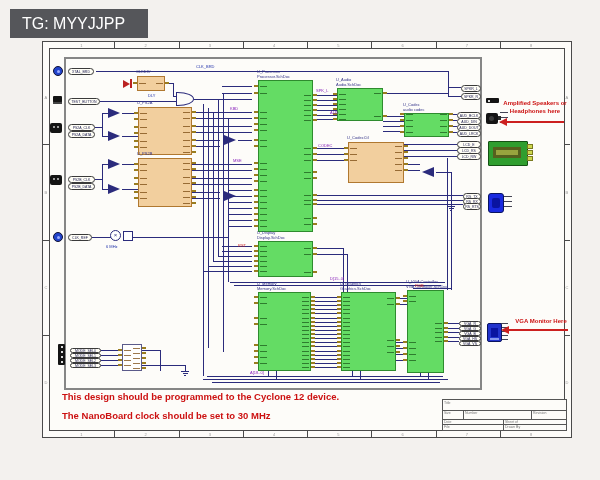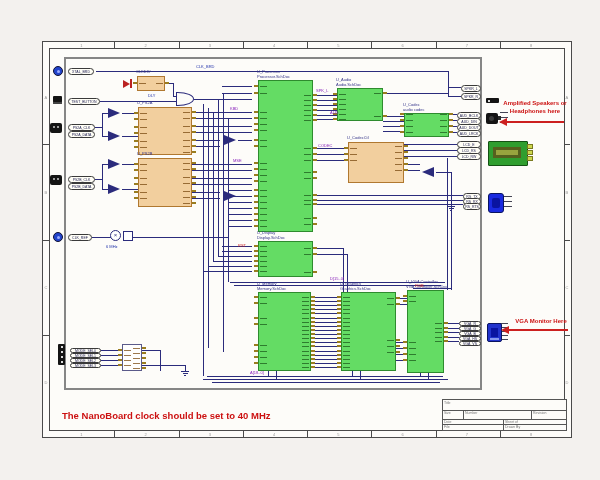--- a/index.html
+++ b/index.html
@@ -83,28 +83,32 @@
       <div class="tick" style="left: 0px; top: 197.5px; width: 6px; height: 1px;"></div>
       <div class="tick" style="left: 521px; top: 197.5px; width: 6px; height: 1px;"></div>
       <div class="zone" style="left: 1.5px; top: 243.125px;">C</div>
       <div class="zone" style="left: 522.5px; top: 243.125px;">C</div>
       <div class="tick" style="left: 0px; top: 292.75px; width: 6px; height: 1px;"></div>
       <div class="tick" style="left: 521px; top: 292.75px; width: 6px; height: 1px;"></div>
       <div class="zone" style="left: 1.5px; top: 338.375px;">D</div>
       <div class="zone" style="left: 522.5px; top: 338.375px;">D</div>
     </div>
 
-  <div class="note" style="left:62px;top:410px;">The NanoBoard clock should be set to 40 MHz</div>
+  <div class="note" style="left:62px;top:391px;">This design should be programmed to the Cyclone 12 device.</div>
+  <div class="note" style="left:62px;top:410px;">The NanoBoard clock should be set to 30 MHz</div>
 
   <div class="sidenote" style="left:503px;top:99px;width:64px;">
     <span>Amplified Speakers or</span><br>
     <span>Headphones here</span>
   </div>
   <div class="sidenote" style="left:510px;top:317px;width:62px;">VGA Monitor Here</div>
 
+  <div class="overlay" id="tgbox">
+    <span>TG: MYYJJPP</span>
+  </div>
 <div style="position: absolute; left: 64px; top: 57px; width: 414px; height: 329px; border: 2px solid rgb(134, 134, 134);"></div>
     <div style="position: absolute; left: 442px; top: 399px; width: 123px; height: 30px; border: 1px solid rgb(85, 85, 85); background: rgb(253, 252, 249);">
       <div class="tb-line" style="left: 0px; top: 10px; width: 123px; height: 1px;"></div>
       <div class="tb-line" style="left: 0px; top: 19px; width: 123px; height: 1px;"></div>
       <div class="tb-line" style="left: 0px; top: 24px; width: 123px; height: 1px;"></div>
       <div class="tb-line" style="left: 20px; top: 10px; width: 1px; height: 9px;"></div>
       <div class="tb-line" style="left: 88px; top: 10px; width: 1px; height: 9px;"></div>
       <div class="tb-line" style="left: 60px; top: 19px; width: 1px; height: 11px;"></div>
       <div class="tb-lab" style="left: 1px; top: 1px;">Title</div>
       <div class="tb-lab" style="left: 1px; top: 11px;">Size</div>

